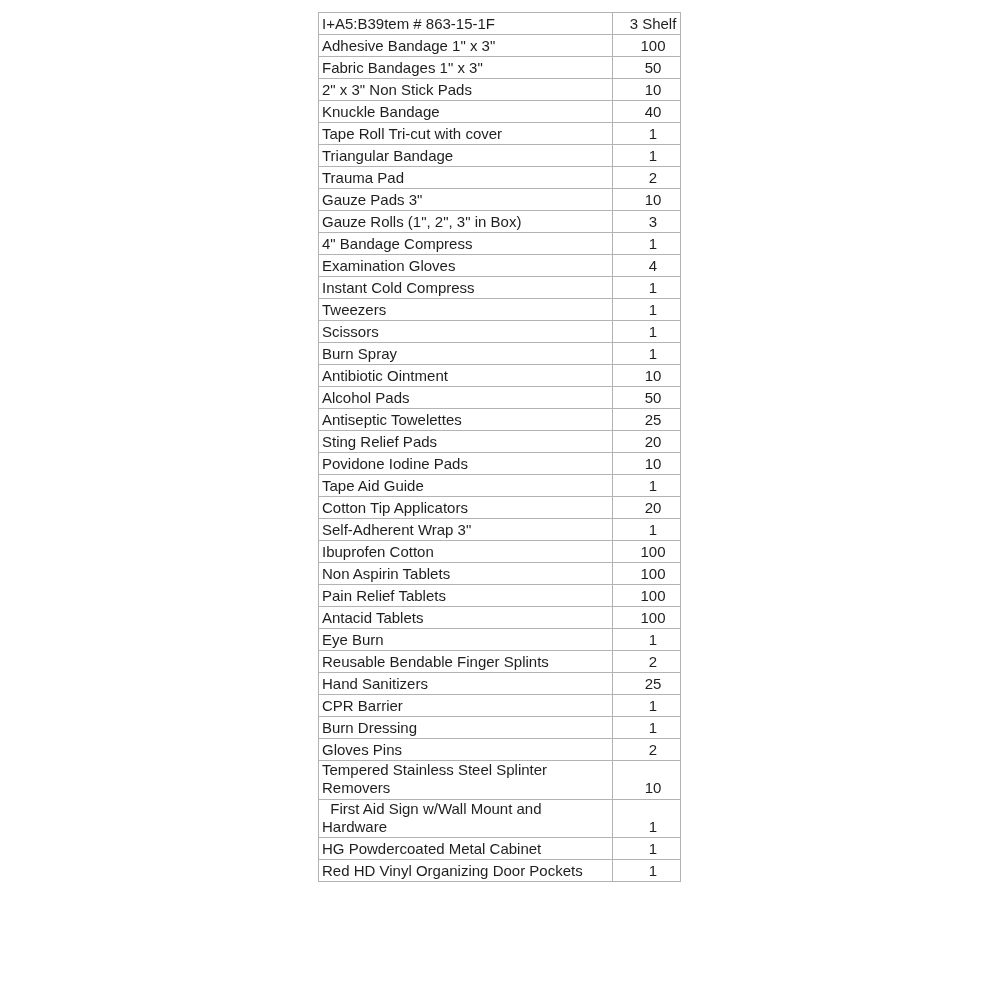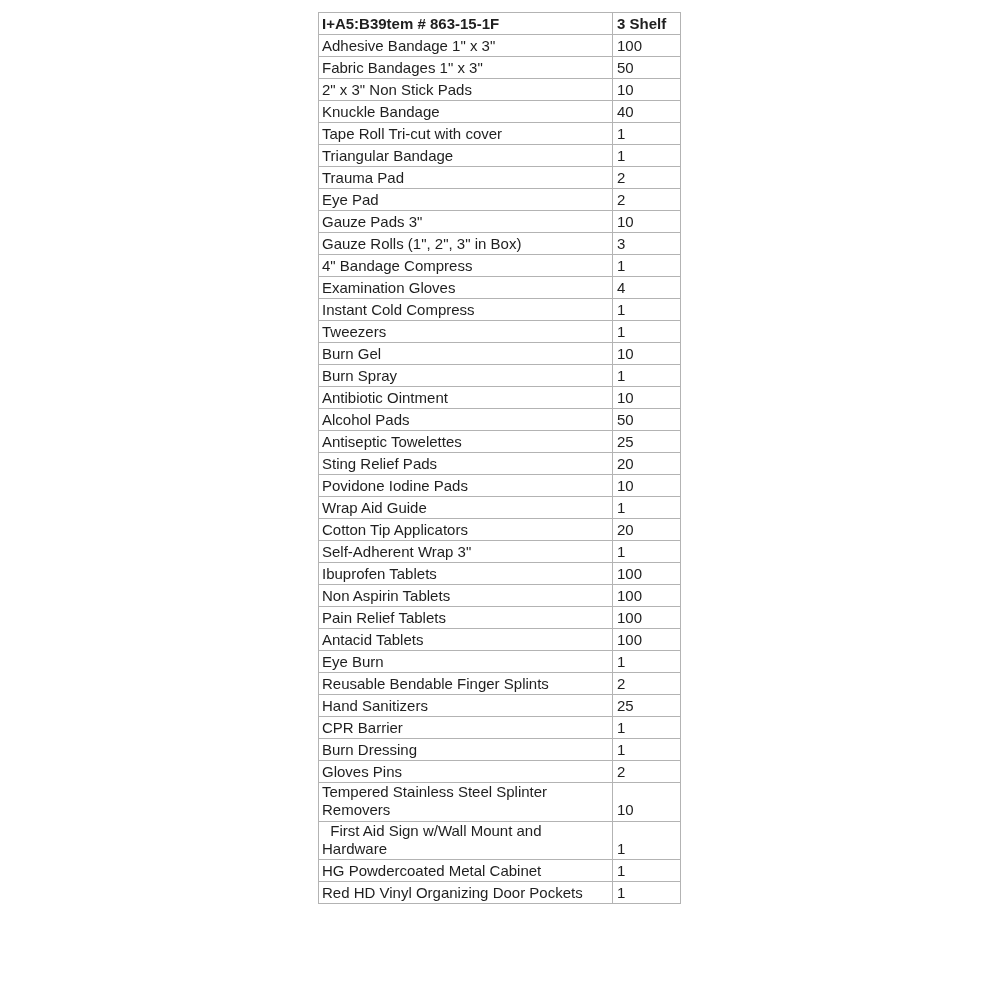--- a/index.html
+++ b/index.html
@@ -24,22 +24,22 @@
   }
   .sheet-table td{
     border:1px solid var(--grid_border);
     height:20px;
     padding:0 2px 1px 3px;
     vertical-align:bottom;
     line-height:1.22;
     overflow:hidden;
   }
   td.c-item{white-space:pre-wrap;text-align:left;}
-  td.c-qty{padding-left:4px;padding-right:1px;}
-  tr.hdr td{font-weight:bold;}
+  td.c-qty{text-align:center;padding-left:14px;padding-right:1px;}
+  tr.hdr td{font-weight:normal;}
 </style>
 </head>
 <body>
 
 <table class="sheet-table">
   <colgroup>
     <col style="width:294px">
     <col style="width:68px">
   </colgroup>
   <tbody>
@@ -72,24 +72,20 @@
       </tr>
       <tr>
         <td class="c-item">Triangular Bandage</td>
         <td class="c-qty">1</td>
       </tr>
       <tr>
         <td class="c-item">Trauma Pad</td>
         <td class="c-qty">2</td>
       </tr>
       <tr>
-        <td class="c-item">Eye Pad</td>
-        <td class="c-qty">2</td>
-      </tr>
-      <tr>
         <td class="c-item">Gauze Pads 3"</td>
         <td class="c-qty">10</td>
       </tr>
       <tr>
         <td class="c-item">Gauze Rolls (1", 2", 3" in Box)</td>
         <td class="c-qty">3</td>
       </tr>
       <tr>
         <td class="c-item">4" Bandage Compress</td>
         <td class="c-qty">1</td>
@@ -100,22 +96,22 @@
       </tr>
       <tr>
         <td class="c-item">Instant Cold Compress</td>
         <td class="c-qty">1</td>
       </tr>
       <tr>
         <td class="c-item">Tweezers</td>
         <td class="c-qty">1</td>
       </tr>
       <tr>
-        <td class="c-item">Burn Gel</td>
-        <td class="c-qty">10</td>
+        <td class="c-item">Scissors</td>
+        <td class="c-qty">1</td>
       </tr>
       <tr>
         <td class="c-item">Burn Spray</td>
         <td class="c-qty">1</td>
       </tr>
       <tr>
         <td class="c-item">Antibiotic Ointment</td>
         <td class="c-qty">10</td>
       </tr>
       <tr>
@@ -128,33 +124,33 @@
       </tr>
       <tr>
         <td class="c-item">Sting Relief Pads</td>
         <td class="c-qty">20</td>
       </tr>
       <tr>
         <td class="c-item">Povidone Iodine Pads</td>
         <td class="c-qty">10</td>
       </tr>
       <tr>
-        <td class="c-item">Wrap Aid Guide</td>
+        <td class="c-item">Tape Aid Guide</td>
         <td class="c-qty">1</td>
       </tr>
       <tr>
         <td class="c-item">Cotton Tip Applicators</td>
         <td class="c-qty">20</td>
       </tr>
       <tr>
         <td class="c-item">Self-Adherent Wrap 3"</td>
         <td class="c-qty">1</td>
       </tr>
       <tr>
-        <td class="c-item">Ibuprofen Tablets</td>
+        <td class="c-item">Ibuprofen Cotton</td>
         <td class="c-qty">100</td>
       </tr>
       <tr>
         <td class="c-item">Non Aspirin Tablets</td>
         <td class="c-qty">100</td>
       </tr>
       <tr>
         <td class="c-item">Pain Relief Tablets</td>
         <td class="c-qty">100</td>
       </tr>

